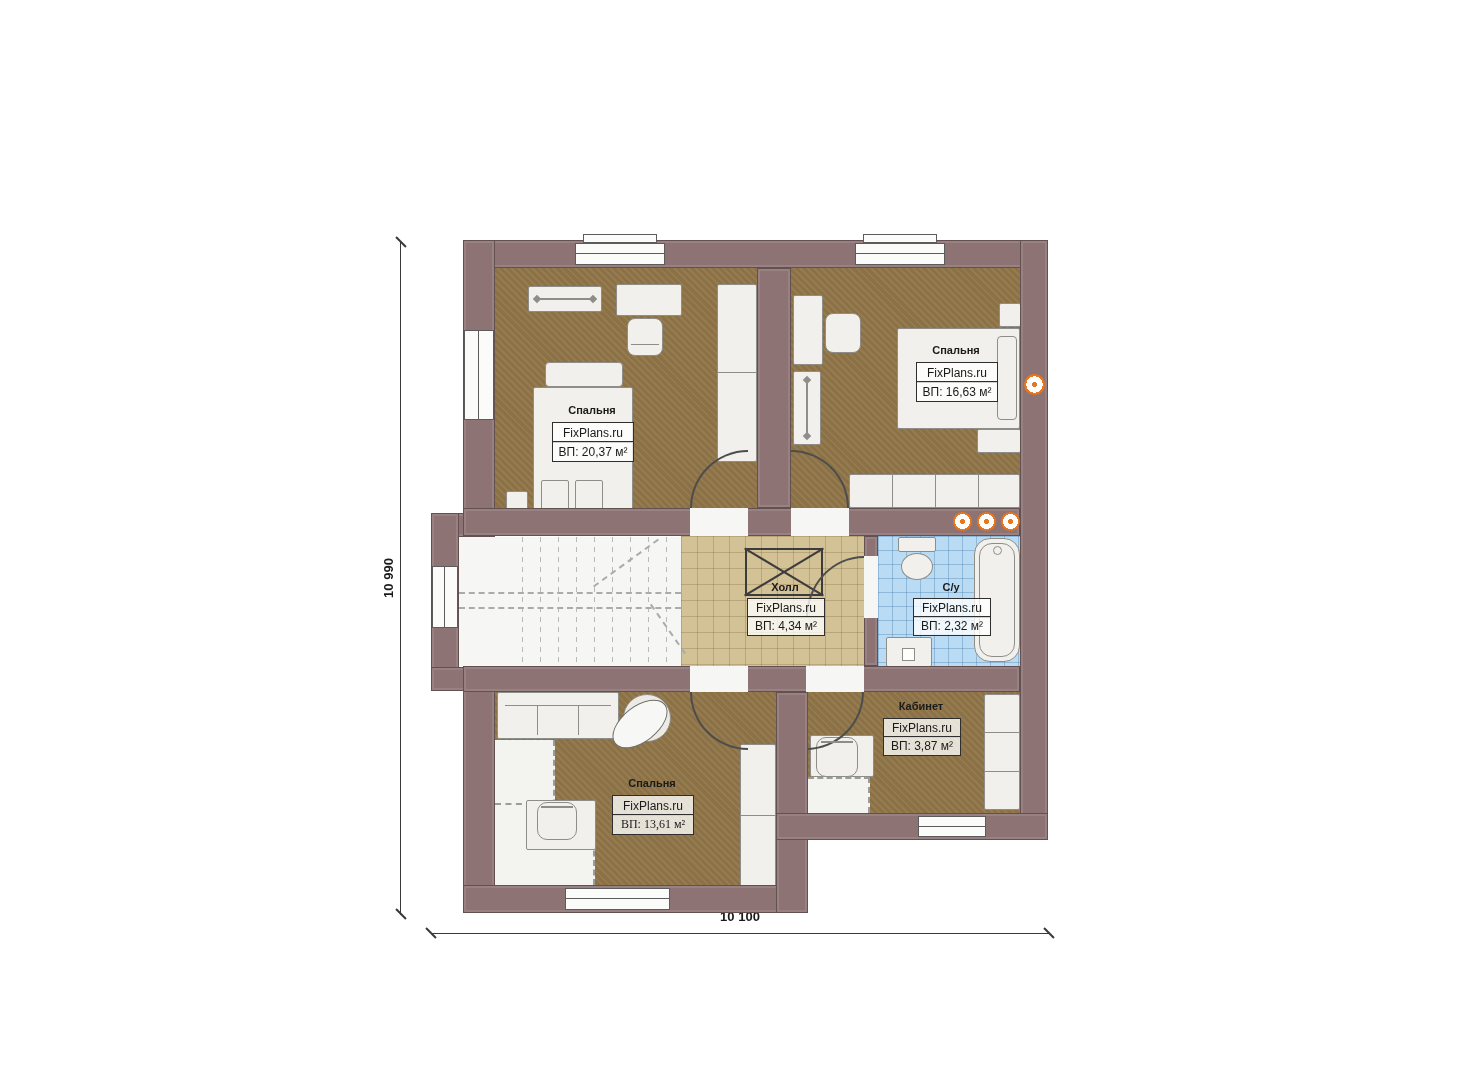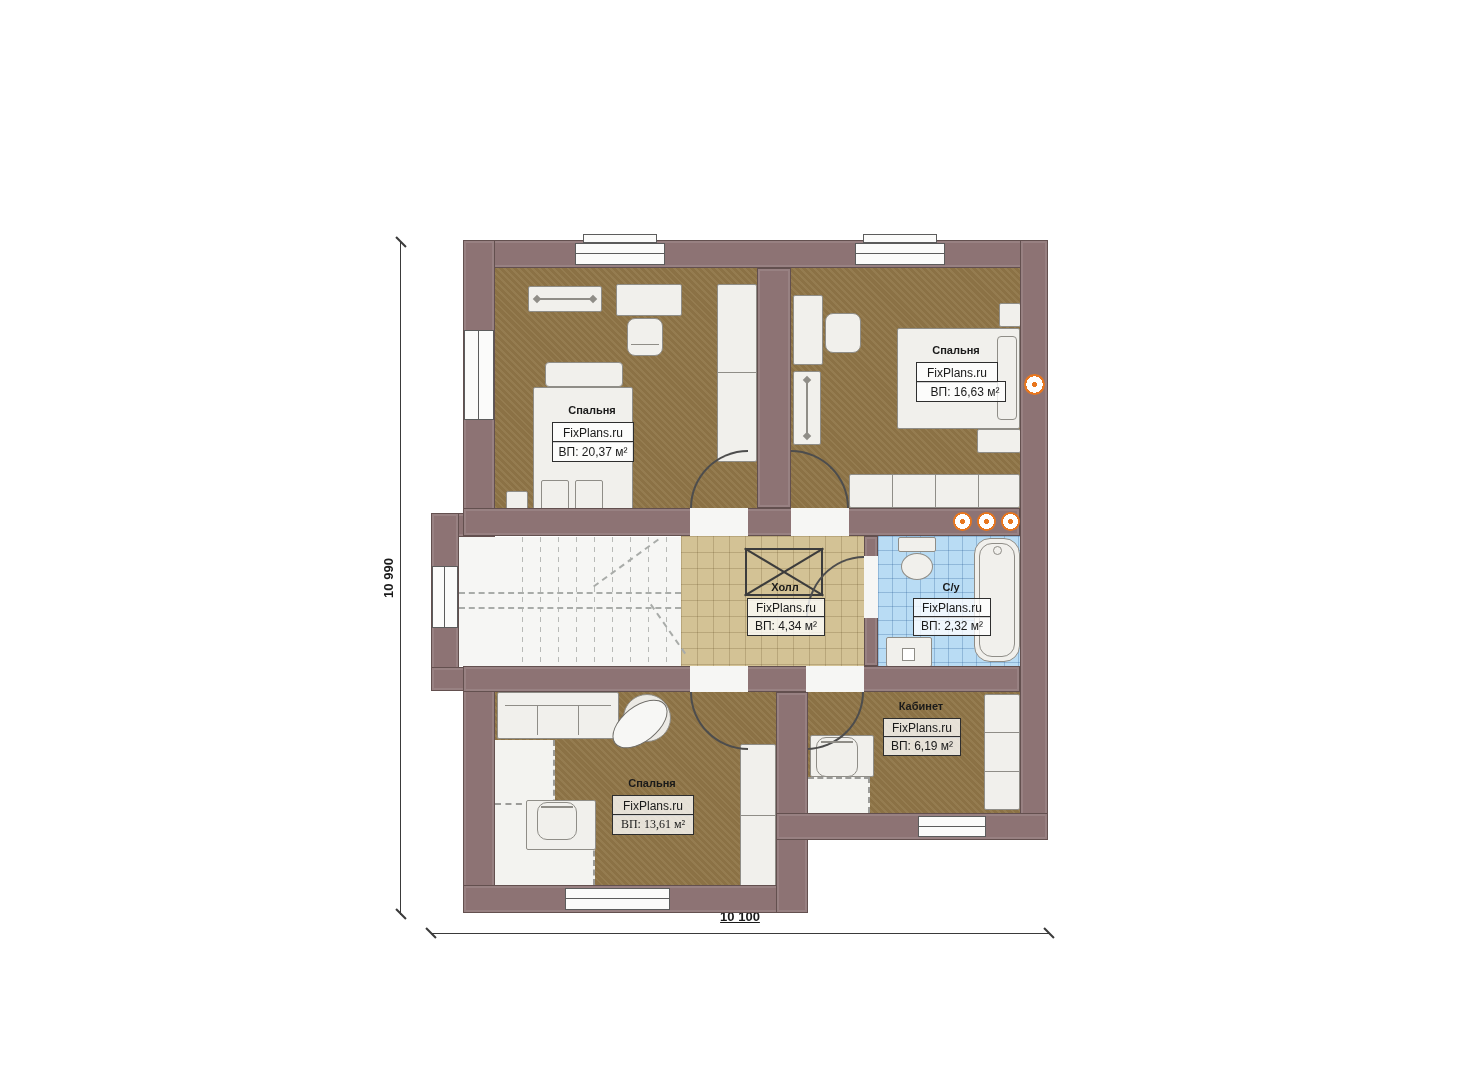--- a/index.html
+++ b/index.html
@@ -165,41 +165,41 @@
   <div class="abs dot" style="left:953px;top:512px;width:19px;height:19px;"></div>
   <div class="abs dot" style="left:977px;top:512px;width:19px;height:19px;"></div>
   <div class="abs dot" style="left:1001px;top:512px;width:19px;height:19px;"></div>
 
   <div class="lbl-title" style="left:592px;top:404px;">Спальня</div>
   <div class="lbl-box" style="left:552px;top:422px;width:80px;height:19px;">FixPlans.ru</div>
   <div class="lbl-box" style="left:552px;top:441px;width:80px;height:19px;">ВП: 20,37 м²</div>
 
   <div class="lbl-title" style="left:956px;top:344px;">Спальня</div>
   <div class="lbl-box" style="left:916px;top:362px;width:80px;height:19px;">FixPlans.ru</div>
-  <div class="lbl-box" style="left:916px;top:381px;width:80px;height:19px;padding-left:8px;">ВП: 16,63 м²</div>
+  <div class="lbl-box" style="left:916px;top:381px;width:80px;height:19px;">ВП: 16,63 м²</div>
 
   <div class="lbl-title" style="left:785px;top:581px;">Холл</div>
   <div class="lbl-box" style="left:747px;top:598px;width:76px;height:18px;">FixPlans.ru</div>
   <div class="lbl-box" style="left:747px;top:616px;width:76px;height:18px;">ВП: 4,34 м²</div>
 
   <div class="lbl-title" style="left:951px;top:581px;">С/у</div>
   <div class="lbl-box" style="left:913px;top:598px;width:76px;height:18px;">FixPlans.ru</div>
   <div class="lbl-box" style="left:913px;top:616px;width:76px;height:18px;">ВП: 2,32 м²</div>
 
   <div class="lbl-title" style="left:652px;top:777px;">Спальня</div>
   <div class="lbl-box" style="left:612px;top:795px;width:80px;height:19px;">FixPlans.ru</div>
   <div class="lbl-box" style="left:612px;top:814px;width:80px;height:19px;font-family:Liberation Serif, serif;">ВП: 13,61 м²</div>
 
   <div class="lbl-title" style="left:921px;top:700px;">Кабинет</div>
   <div class="lbl-box" style="left:883px;top:718px;width:76px;height:18px;">FixPlans.ru</div>
-  <div class="lbl-box" style="left:883px;top:736px;width:76px;height:18px;">ВП: 6,19 м²</div>
+  <div class="lbl-box" style="left:883px;top:736px;width:76px;height:18px;">ВП: 3,87 м²</div>
 
   <div class="abs dimline" style="left:400px;top:242px;width:1px;height:673px;"></div>
   <div class="abs dimtick" style="left:394px;top:241px;width:14px;height:2px;"></div>
   <div class="abs dimtick" style="left:394px;top:913px;width:14px;height:2px;"></div>
   <div class="dimlabel" style="left:388px;top:578px;transform:translate(-50%,-50%) rotate(-90deg);">10 990</div>
 
   <div class="abs dimline" style="left:431px;top:933px;width:618px;height:1px;"></div>
   <div class="abs dimtick" style="left:424px;top:932px;width:14px;height:2px;"></div>
   <div class="abs dimtick" style="left:1042px;top:932px;width:14px;height:2px;"></div>
-  <div class="dimlabel" style="left:740px;top:924px;transform:translate(-50%,-100%);text-decoration:underline;">10 100</div>
+  <div class="dimlabel" style="left:740px;top:924px;transform:translate(-50%,-100%);">10 100</div>
 
 </div>
 
 </body></html>

